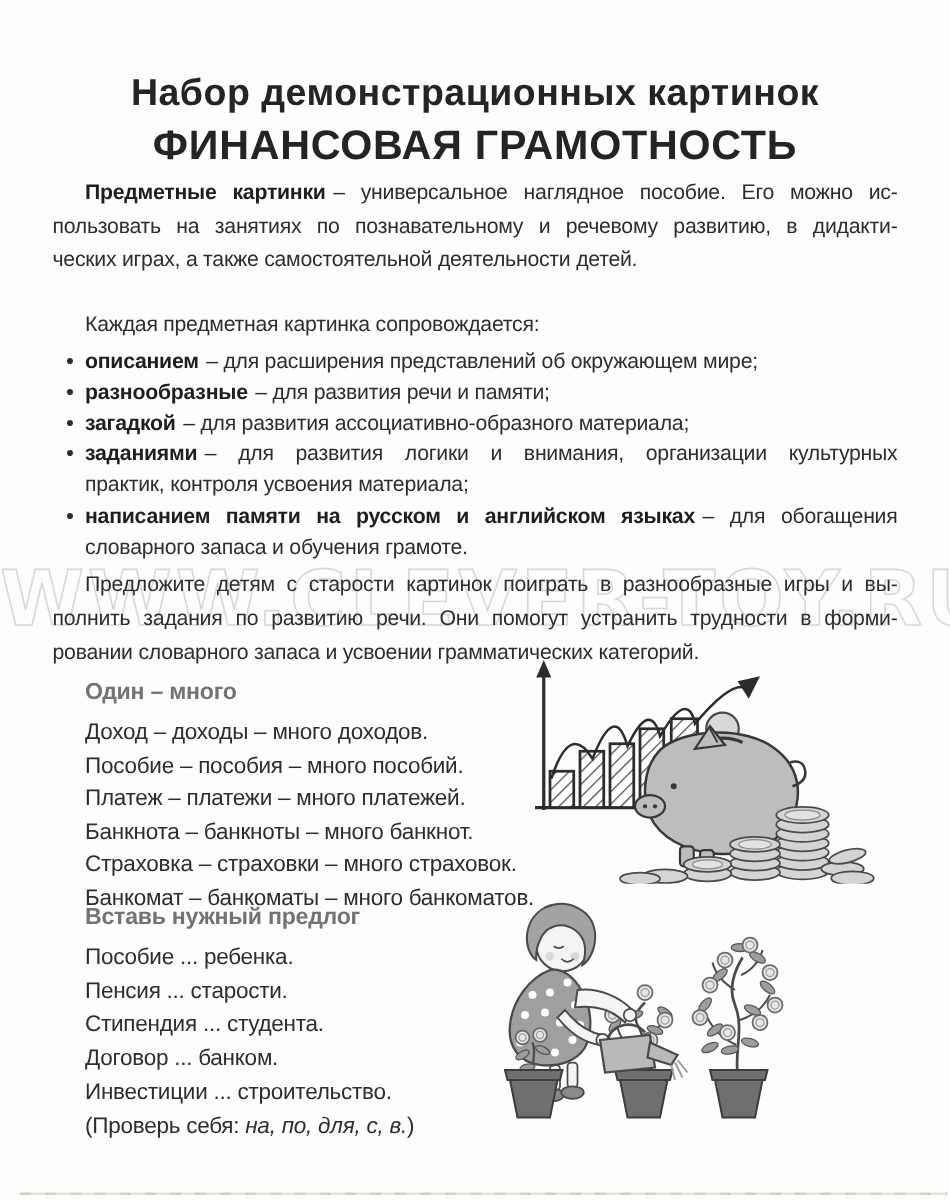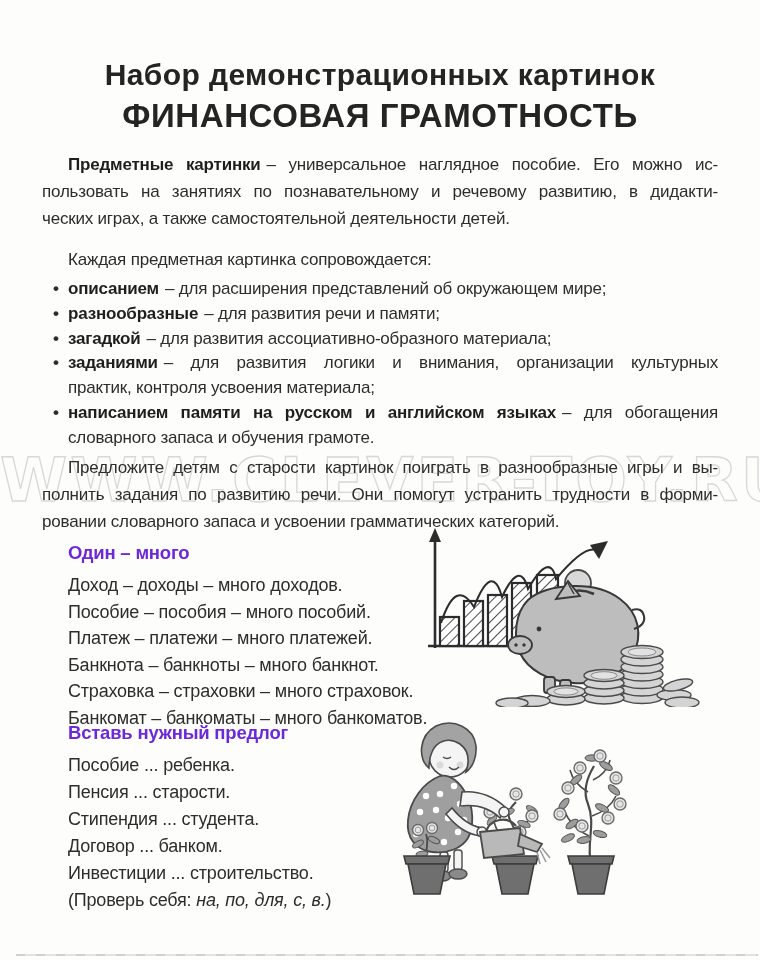--- a/index.html
+++ b/index.html
@@ -18,37 +18,37 @@
   .t1 { top:58px;  font-size:30px; letter-spacing:.4px; }
   .t2 { top:97px;  font-size:33px; letter-spacing:.6px; }
   
   .blk { position:absolute; left:42px; width:676px; z-index:2; font-size:17px; letter-spacing:-.2px; }
   .line { display:block; white-space:nowrap; line-height:27px; }
   .jfy  { text-align:justify; text-align-last:justify; }
   .end  { text-align:left; }
   .ind  { padding-left:26px; }
   b, .bb { font-weight:bold; color:#1e1e1e; }
   .bb { margin-right:6px; }
-  .p-intro { top:151px; }
+  .p-intro { top:140px; }
   .acc-head { top:246px; }
   .bullets  { top:277px; }
   .brow { position:relative; padding-left:26px; line-height:24.8px; white-space:nowrap; }
   .bdot { position:absolute; left:11px; top:0; font-weight:bold; }
   .p-play { top:454px; }
   
   .wm {
     position:absolute; top:444px; left:0; width:760px; text-align:center;
     font-family:"DejaVu Sans",sans-serif; font-weight:bold;
     font-size:61px; letter-spacing:3px;
     color:transparent; -webkit-text-stroke:1.3px #d2d2d2;
     opacity:.85; z-index:1; white-space:nowrap;
   }
   
   .sec { position:absolute; left:68px; z-index:2; font-size:18px; letter-spacing:-.2px; }
-  .sec .h { font-weight:bold; color:#6d28d9; font-size:18.5px; line-height:22px; margin-bottom:8px; white-space:nowrap; }
+  .sec .h { font-weight:bold; color:#737373; font-size:18.5px; line-height:22px; margin-bottom:8px; white-space:nowrap; }
   .sec .li { line-height:26.5px; white-space:nowrap; }
   .sec-one { top:542px; width:400px; }
   .sec-prep { top:722px; width:360px; }
   .sec-prep .li { line-height:27px; }
   .it { font-style:italic; }
   
   .ill { position:absolute; z-index:1; }
   .ill-piggy { left:428px; top:525px; }
   .ill-girl  { left:396px; top:716px; }
   

